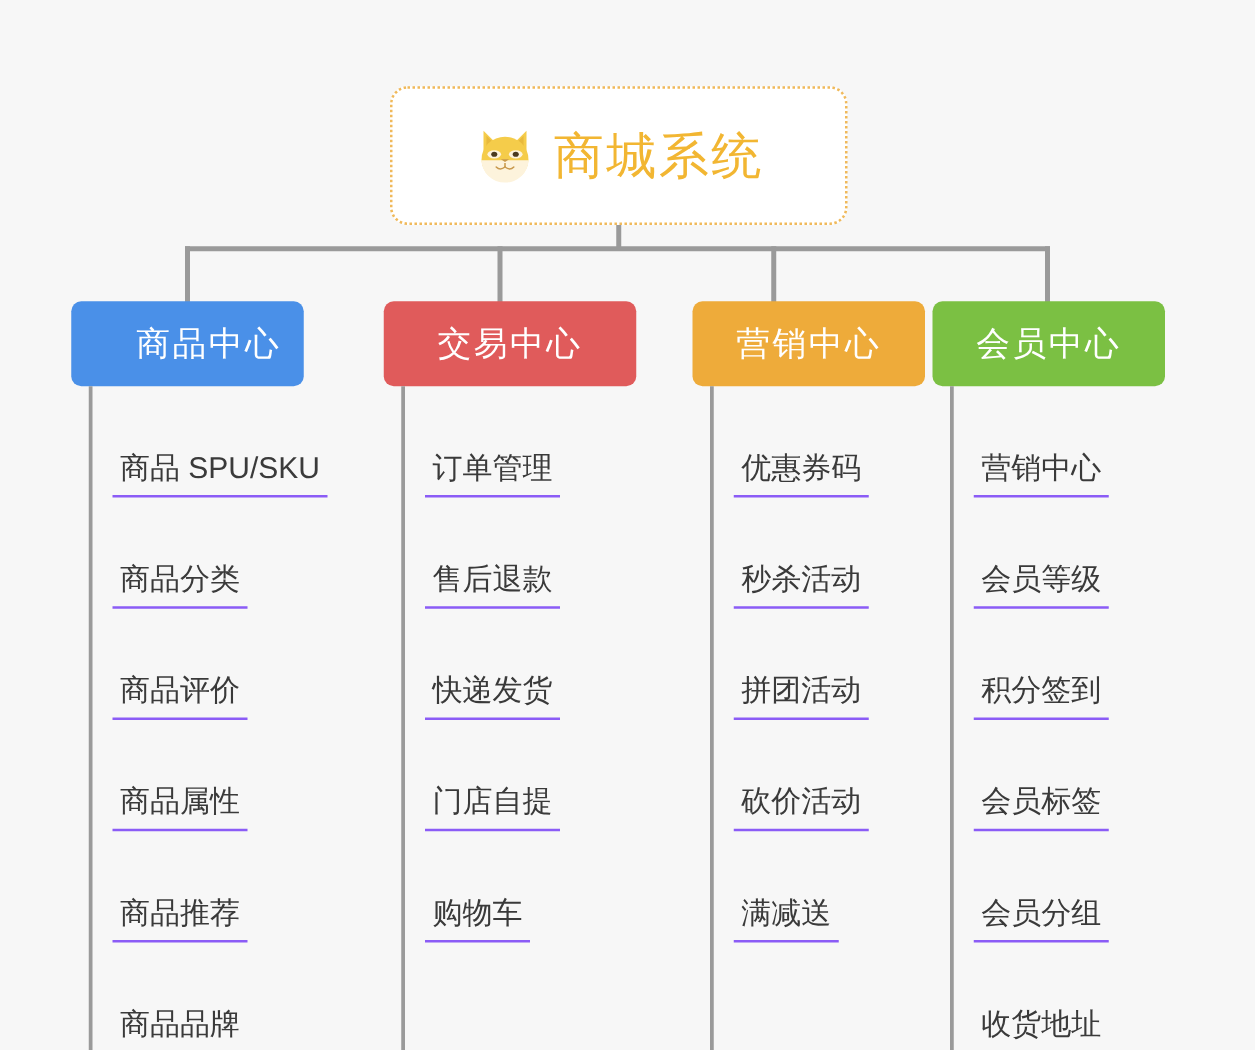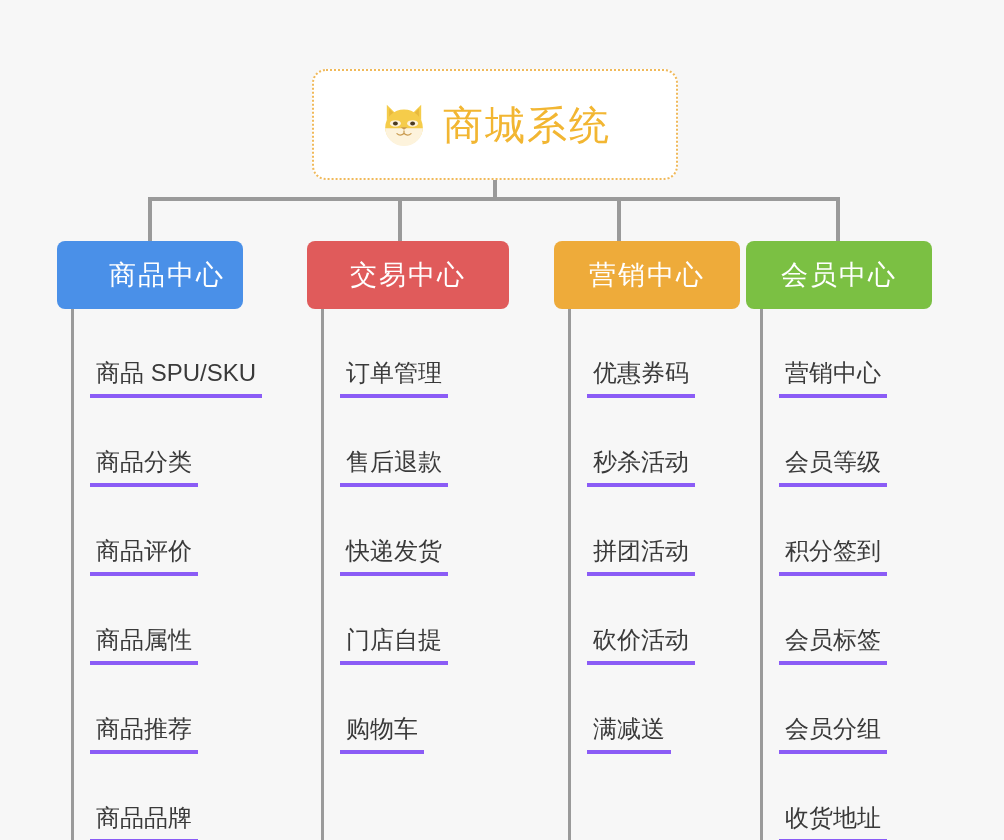--- a/index.html
+++ b/index.html
@@ -96,21 +96,21 @@
     height: 89px;
     display: flex;
     align-items: flex-end;
     padding-left: 33px;
   }
   .leaf-label {
     font-size: 24px;
     color: #3a3a3a;
     line-height: 1;
     padding: 0 6px 9px 6px;
-    border-bottom: 4px solid #8b5cf6;
+    border-bottom: 2px solid #8b5cf6;
     white-space: nowrap;
   }
 </style>
 </head>
 <body>
 
 <div id="canvas">
 
   <div class="root-node">
     <svg class="root-emoji" viewBox="0 0 64 64" aria-hidden="true">

